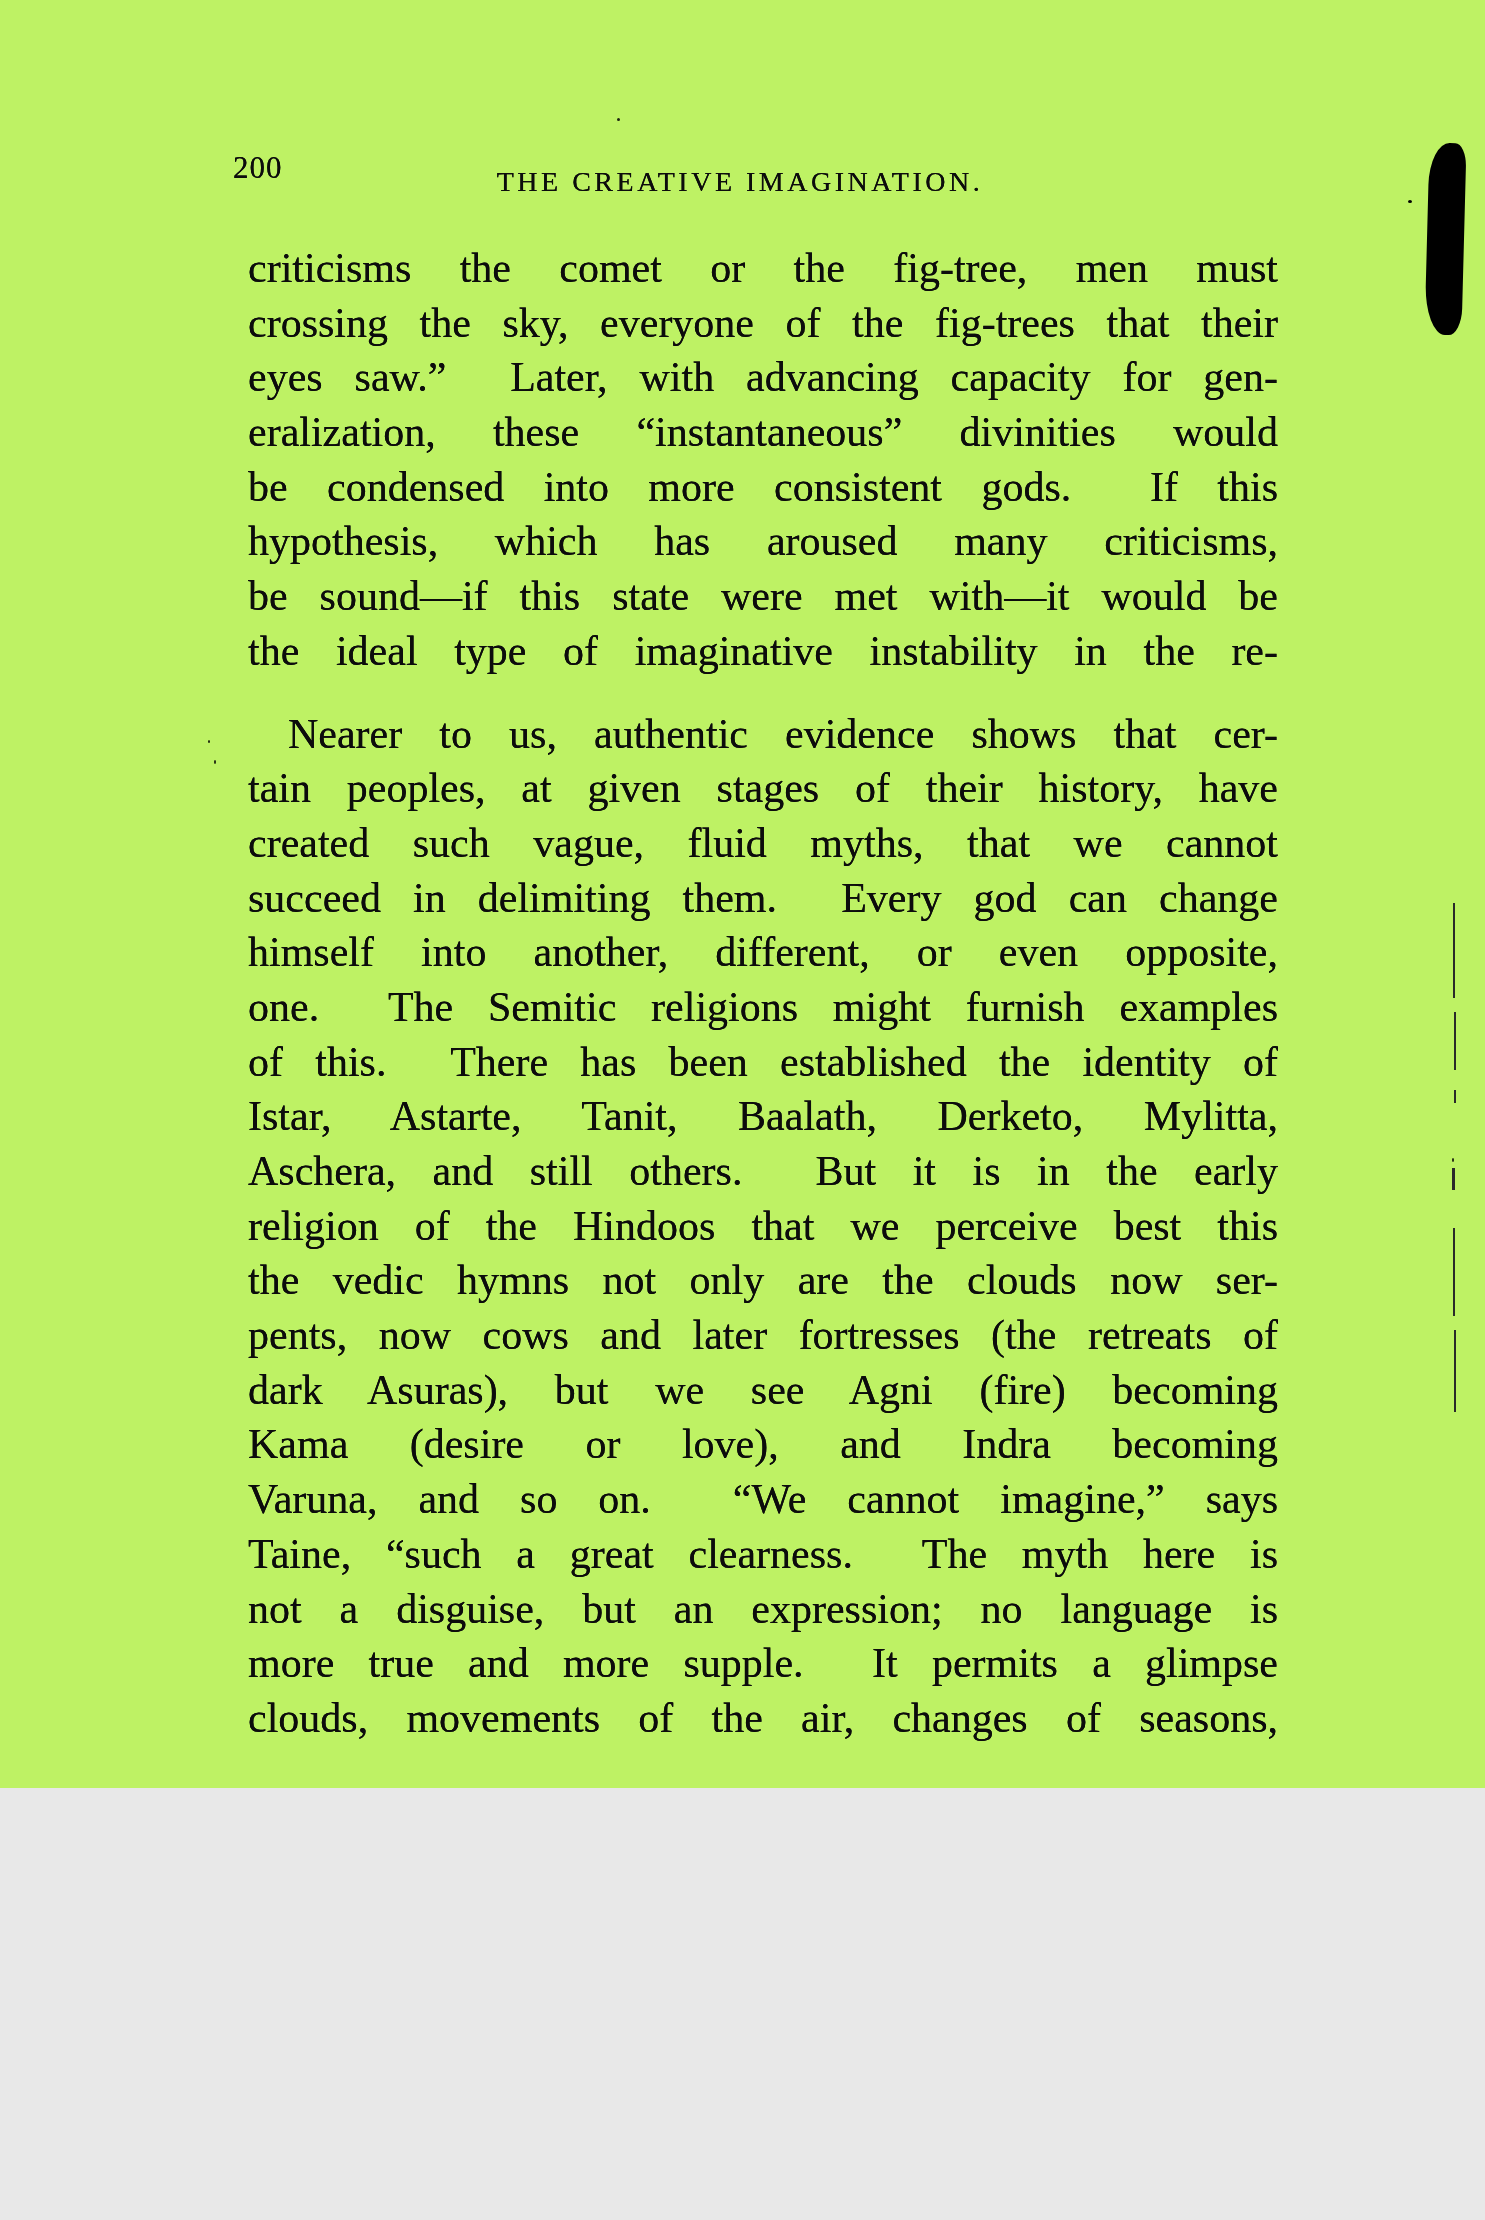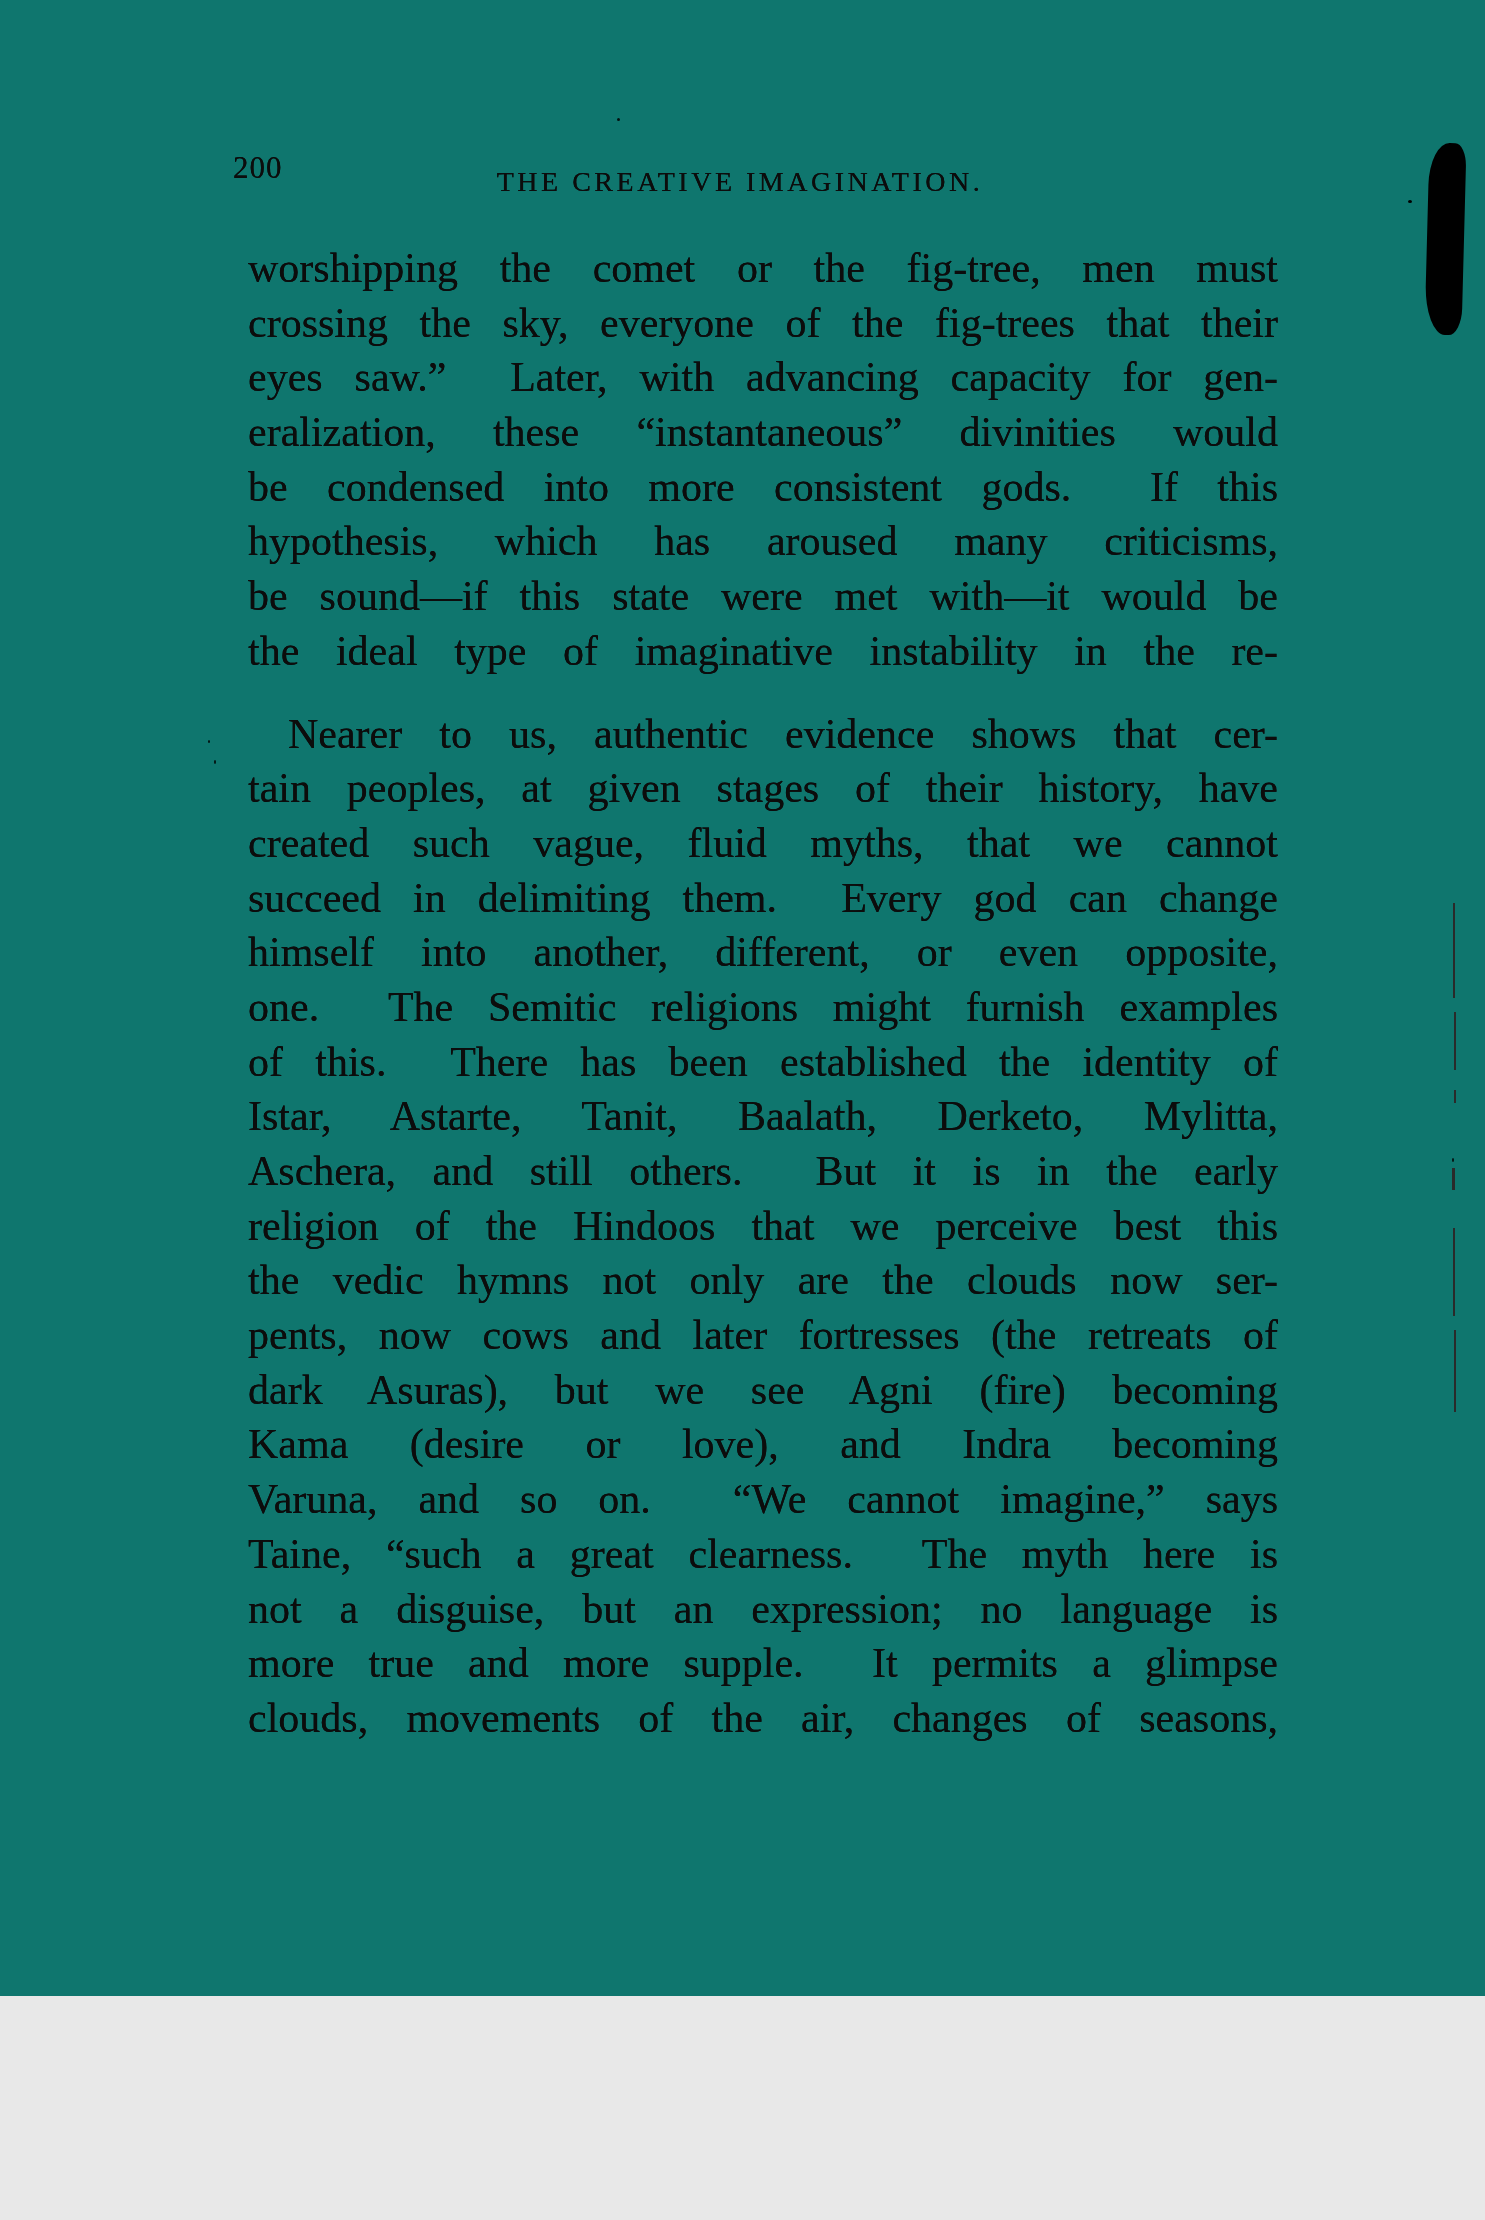--- a/index.html
+++ b/index.html
@@ -1,19 +1,19 @@
 <!DOCTYPE html>
 <html><head>
 <meta charset="utf-8">
 <style>
   html,body{margin:0;padding:0;background:#e8e8e8;}
   .page{
     position:relative;
-    width:1485px;height:1996px;
-    background:#0f766e;
+    width:1485px;height:1788px;
+    background:#bef264;
     overflow:hidden;
     font-family:"Liberation Serif", serif;
     color:#0c0c0c;
   }
   
   .header{
     position:absolute;left:248px;top:148px;width:1030px;height:46px;
   }
   .pagenum{
     position:absolute;left:-15px;top:2px;
@@ -85,21 +85,21 @@
 <body>
 
 <div class="page">
 
   <div class="header">
     <span class="pagenum">200</span>
     <span class="runtitle">THE CREATIVE IMAGINATION.</span>
   </div>
 
   <div class="text-block">
-      <div class="bodyline">worshipping the comet or the fig-tree, men must</div>
+      <div class="bodyline">criticisms the comet or the fig-tree, men must</div>
       <div class="bodyline">crossing the sky, everyone of the fig-trees that their</div>
       <div class="bodyline">eyes saw.”&nbsp; Later, with advancing capacity for gen-</div>
       <div class="bodyline">eralization, these “instantaneous” divinities would</div>
       <div class="bodyline">be condensed into more consistent gods.&nbsp; If this</div>
       <div class="bodyline">hypothesis, which has aroused many criticisms,</div>
       <div class="bodyline">be sound—if this state were met with—it would be</div>
       <div class="bodyline">the ideal type of imaginative instability in the re-</div>
       <div class="bodyline indent">Nearer to us, authentic evidence shows that cer-</div>
       <div class="bodyline">tain peoples, at given stages of their history, have</div>
       <div class="bodyline">created such vague, fluid myths, that we cannot</div>

